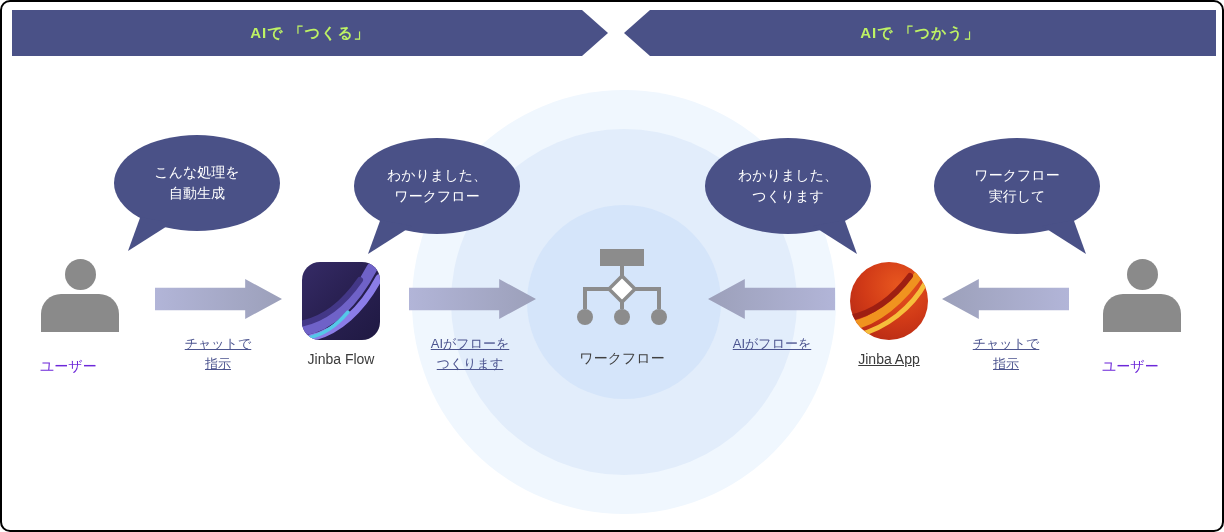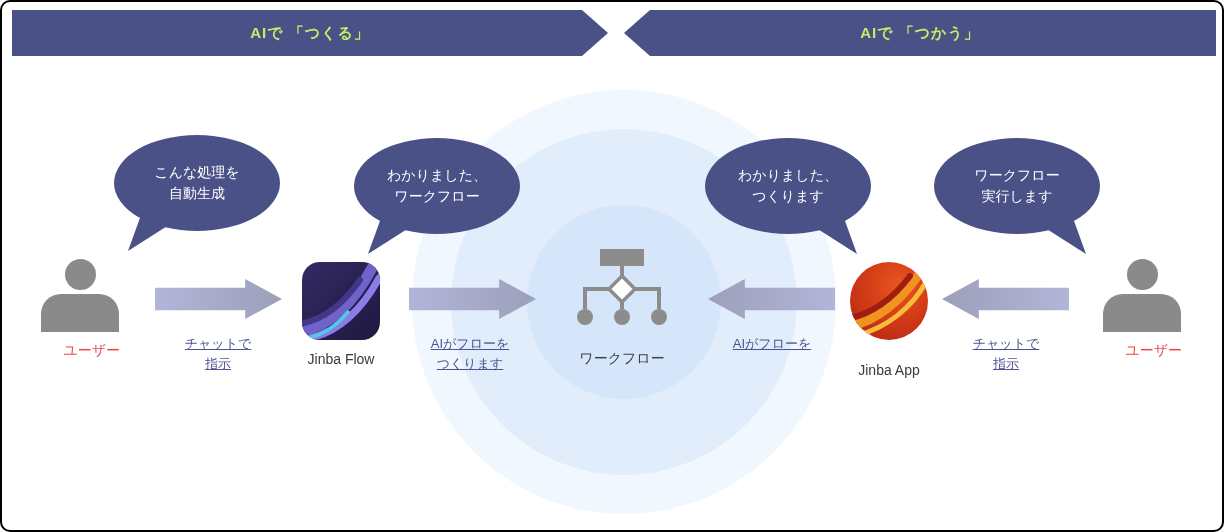--- a/index.html
+++ b/index.html
@@ -35,40 +35,40 @@
   .bubble-1{left:112px;top:133px;}
   .bubble-2{left:352px;top:136px;}
   .bubble-3{left:703px;top:136px;}
   .bubble-4{left:932px;top:136px;}
   
   .person{position:absolute;width:80px;z-index:3;}
   .person-left{left:38px;top:257px;}
   .person-right{left:1100px;top:257px;}
   .person .head{width:31px;height:31px;border-radius:50%;background:#8A8A8A;margin:0 auto;}
   .person .body{width:78px;height:38px;background:#8A8A8A;border-radius:20px 20px 0 0;margin:4px auto 0;}
-  .person .plabel{margin-top:10px;text-align:right;font-size:14px;color:#ef4444;}
+  .person .plabel{margin-top:26px;text-align:left;font-size:14px;color:#6d28d9;}
   
   .arrow{position:absolute;top:277px;width:127px;height:40px;z-index:3;}
   .arrow-right{background:linear-gradient(90deg,#B2B5D8,#9CA0BA);
     clip-path:polygon(0 22%,71% 22%,71% 0,100% 50%,71% 100%,71% 78%,0 78%);}
   .arrow-left{background:linear-gradient(270deg,#B2B5D8,#9CA0BA);
     clip-path:polygon(100% 22%,29% 22%,29% 0,0 50%,29% 100%,29% 78%,100% 78%);}
   .arrow-1{left:153px;} .arrow-2{left:407px;} .arrow-3{left:706px;} .arrow-4{left:940px;}
   .arrow-label{position:absolute;top:332px;width:140px;text-align:center;
     color:#4C548F;font-size:13px;line-height:1.55;z-index:3;text-decoration:underline;}
   .alabel-1{left:146px;} .alabel-2{left:398px;} .alabel-3{left:700px;} .alabel-4{left:934px;}
   
   .app-icon{position:absolute;width:78px;height:78px;overflow:hidden;z-index:3;}
   .app-flow{left:300px;top:260px;border-radius:18px;
     background:linear-gradient(135deg,#352B66 0%,#2A2153 45%,#1F1942 100%);}
   .app-jinba{left:848px;top:260px;border-radius:50%;
     background:radial-gradient(circle at 62% 30%,#E8571F 0%,#D13A17 48%,#AC2314 100%);}
   .app-label{position:absolute;width:120px;text-align:center;font-size:14px;color:#3A3A3A;z-index:3;}
   .label-flow{left:279px;top:349px;}
-  .label-jinba{left:827px;top:360px;}
+  .label-jinba{left:827px;top:349px;text-decoration:underline;}
   
   .workflow{position:absolute;left:572px;top:247px;width:96px;height:80px;z-index:3;}
   .label-workflow{position:absolute;left:560px;top:348px;width:120px;text-align:center;
     font-size:14px;color:#404040;z-index:3;}
 </style>
 </head>
 <body>
 
 <div class="frame">
 
@@ -93,21 +93,21 @@
     <span>ワークフロー</span>
     <span class="tail tail-left"></span>
   </div>
   <div class="bubble bubble-3">
     <span>わかりました、</span>
     <span>つくります</span>
     <span class="tail tail-right"></span>
   </div>
   <div class="bubble bubble-4">
     <span>ワークフロー</span>
-    <span>実行します</span>
+    <span>実行して</span>
     <span class="tail tail-right"></span>
   </div>
 
   <div class="person person-left">
     <div class="head"></div>
     <div class="body"></div>
     <div class="plabel">ユーザー</div>
   </div>
 
   <div class="arrow arrow-right arrow-1"></div>

